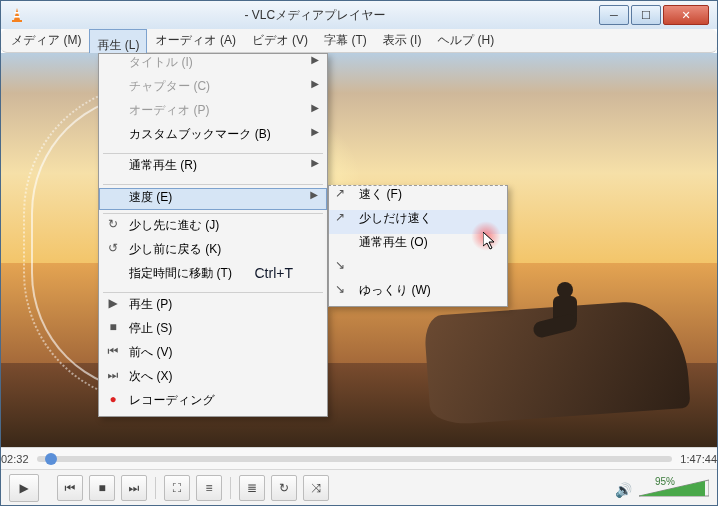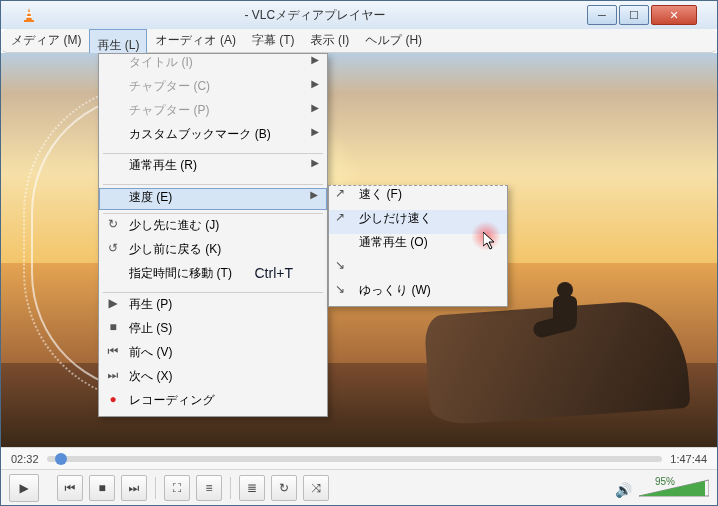--- a/index.html
+++ b/index.html
@@ -1,20 +1,20 @@
 <!DOCTYPE html>
 <html><head>
 <meta charset="utf-8">
 <style>
   * { box-sizing: border-box; margin: 0; padding: 0; font-family: "Meiryo", "Segoe UI", sans-serif; }
   body { width: 718px; height: 506px; overflow: hidden; background: #fff; }
   .window { width: 718px; height: 506px; border: 1px solid #4a6a8a; display: flex; flex-direction: column; background: #fff; }
 
   
-  .titlebar { height: 28px; background: linear-gradient(#f1f6fb, #d7e5f3); display: flex; align-items: center; padding: 0 20px; }
+  .titlebar { height: 28px; background: linear-gradient(#f1f6fb, #d7e5f3); display: flex; align-items: center; padding: 0 8px; }
   .titlebar .vlc-icon { width: 16px; height: 16px; margin-right: 6px; }
   .titlebar .title { flex: 1; font-size: 12px; color: #333; text-align: center; }
   .winbtns { display: flex; gap: 2px; }
   .winbtn { width: 30px; height: 20px; border: 1px solid #5a7aa0; border-radius: 2px; font-size: 11px; display:flex; align-items:center; justify-content:center; color:#333; }
   .winbtn.min { background: linear-gradient(#eaf3fc,#c2d8ee); }
   .winbtn.max { background: linear-gradient(#eaf3fc,#c2d8ee); }
   .winbtn.close { background: linear-gradient(#e98a7a,#c84a33); color:#fff; width:46px; border-color:#a03020;}
 
   
   .menubar { height: 24px; background: #f5f5f5; border-bottom: 1px solid #d0d0d0; display: flex; align-items: stretch; font-size: 12px; padding-left: 2px; border-radius: 6px; }
@@ -53,21 +53,21 @@
 
   .mp-playback { left:97px; top:0; width:230px; }
   .mp-speed { left:327px; top:132px; width:180px; }
   .mp-speed .row.highlight { background:#dfe9f8; }
   .mp-speed .curve { position:absolute; left:6px; font-size:12px; color:#555;}
 
   .red-pointer { position:absolute; left:470px; top:168px; width:30px; height:30px; background:radial-gradient(circle, rgba(255,40,40,.55), rgba(255,40,40,0) 70%); border-radius:50%; pointer-events:none; }
   .cursor-arrow{ position:absolute; left:482px; top:179px; pointer-events:none; }
 
   
-  .timebar { height:22px; background:#f8f8f8; display:flex; align-items:center; padding:0 10px; gap:8px; border-top:1px solid #d8d8d8;}
+  .timebar { height:22px; background:#f8f8f8; display:flex; align-items:center; padding:0 0; gap:8px; border-top:1px solid #d8d8d8;}
   .time { font-size:11px; color:#444; }
   .track { flex:1; height:6px; background:#d9d9d9; border-radius:3px; position:relative;}
   .track .knob { position:absolute; left:8px; top:-3px; width:12px; height:12px; background:#5a8fd8; border-radius:50%; }
 
   .controls { height:36px; background:#f4f4f4; border-top:1px solid #d8d8d8; display:flex; align-items:center; padding:0 8px; gap:6px; position:relative;}
   .btn { width:26px; height:26px; border:1px solid #bcbcbc; border-radius:2px; background:linear-gradient(#fdfdfd,#e8e8e8); display:flex; align-items:center; justify-content:center; font-size:12px; color:#444;}
   .btn.play { width:30px; height:28px;}
   .spacer { width:6px; }
   .small-sep{ width:1px; height:22px; background:#ccc; margin:0 2px;}
   .vol-area{ position:absolute; right:8px; display:flex; align-items:flex-end; gap:6px;}
@@ -93,20 +93,21 @@
       <div class="winbtn min">─</div>
       <div class="winbtn max">☐</div>
       <div class="winbtn close">✕</div>
     </div>
   </div>
 
   <div class="menubar" id="menubar">
       <div class="menuitem">メディア (M)</div>
       <div class="menuitem active">再生 (L)</div>
       <div class="menuitem">オーディオ (A)</div>
+      <div class="menuitem">ビデオ (V)</div>
       <div class="menuitem">字幕 (T)</div>
       <div class="menuitem">表示 (I)</div>
       <div class="menuitem">ヘルプ (H)</div>
     </div>
 
   <div class="video-area">
     <div class="sky">
       <div class="band b1"></div>
         <div class="band b2"></div>
         <div class="band b3"></div>
@@ -126,21 +127,21 @@
     <div class="menu-panel mp-playback" id="mp-playback">
         <div class="row disabled">
           <span>タイトル (I)</span>
           <span class="sub-arrow">▶</span>
         </div>
         <div class="row disabled">
           <span>チャプター (C)</span>
           <span class="sub-arrow">▶</span>
         </div>
         <div class="row disabled">
-          <span>チャプター (P)</span>
+          <span>オーディオ (P)</span>
           <span class="sub-arrow">▶</span>
         </div>
         <div class="row">
           <span>カスタムブックマーク (B)</span>
           <span class="sub-arrow">▶</span>
         </div>
         <div class="sep"></div>
         <div class="row">
           <span>通常再生 (R)</span>
           <span class="sub-arrow">▶</span>

